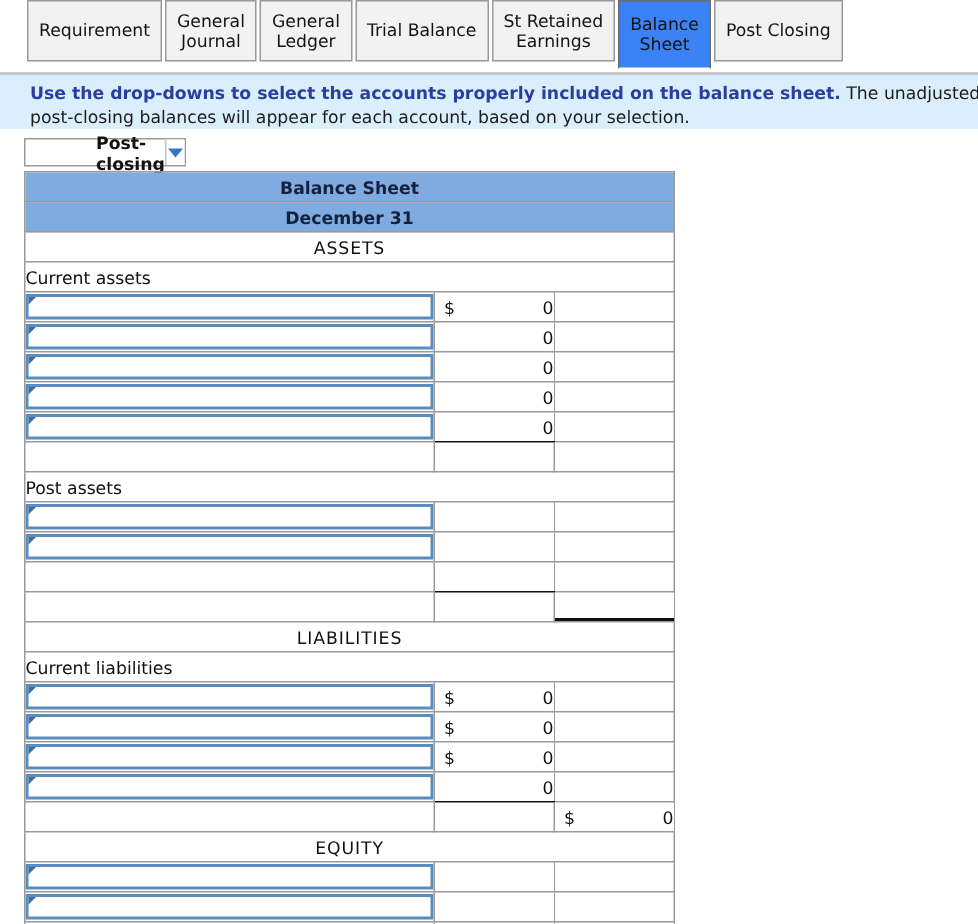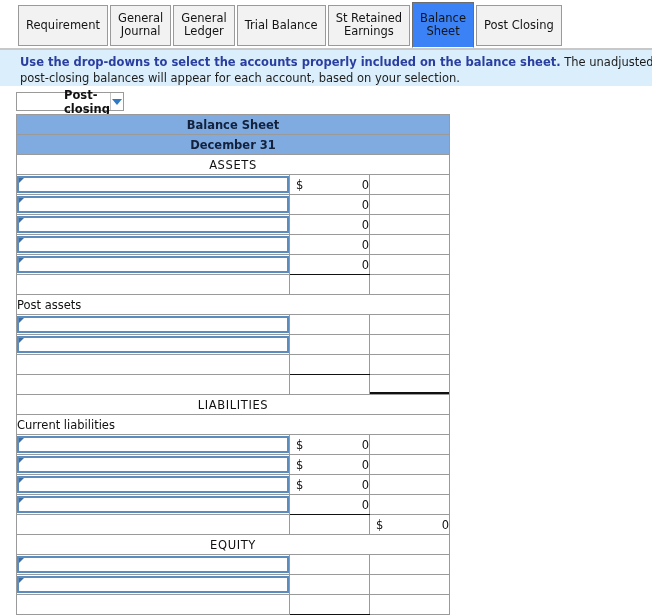--- a/index.html
+++ b/index.html
@@ -17,21 +17,21 @@
   }
 
   
   .tabbar {
     position: absolute;
     left: 0; top: 0;
     width: 652px;
     height: 50px;
     box-sizing: border-box;
     display: flex;
-    align-items: center;
+    align-items: flex-start;
     padding-left: 18px;
   }
   .tabbar-rule {
     position: absolute;
     left: 0; top: 48px;
     width: 652px; height: 2px;
     background: #c8c8c8;
   }
   .tab {
     position: relative;
@@ -240,20 +240,23 @@
       <tr>
         <td class="hdr-blue" colspan="3">Balance Sheet</td>
       </tr>
       <tr>
         <td class="hdr-blue" colspan="3">December 31</td>
       </tr>
 
       <tr>
         <td class="hdr-section" colspan="3">ASSETS</td>
       </tr>
+      <tr>
+        <td class="caption" colspan="3">Current assets</td>
+      </tr>
 
       <tr>
         <td class="inp-cell">
           <span class="acct-input">
               <span class="marker"></span>
             </span>
         </td>
         <td class="money">
           <span class="cur">$</span>
           <span class="amt">0</span>

